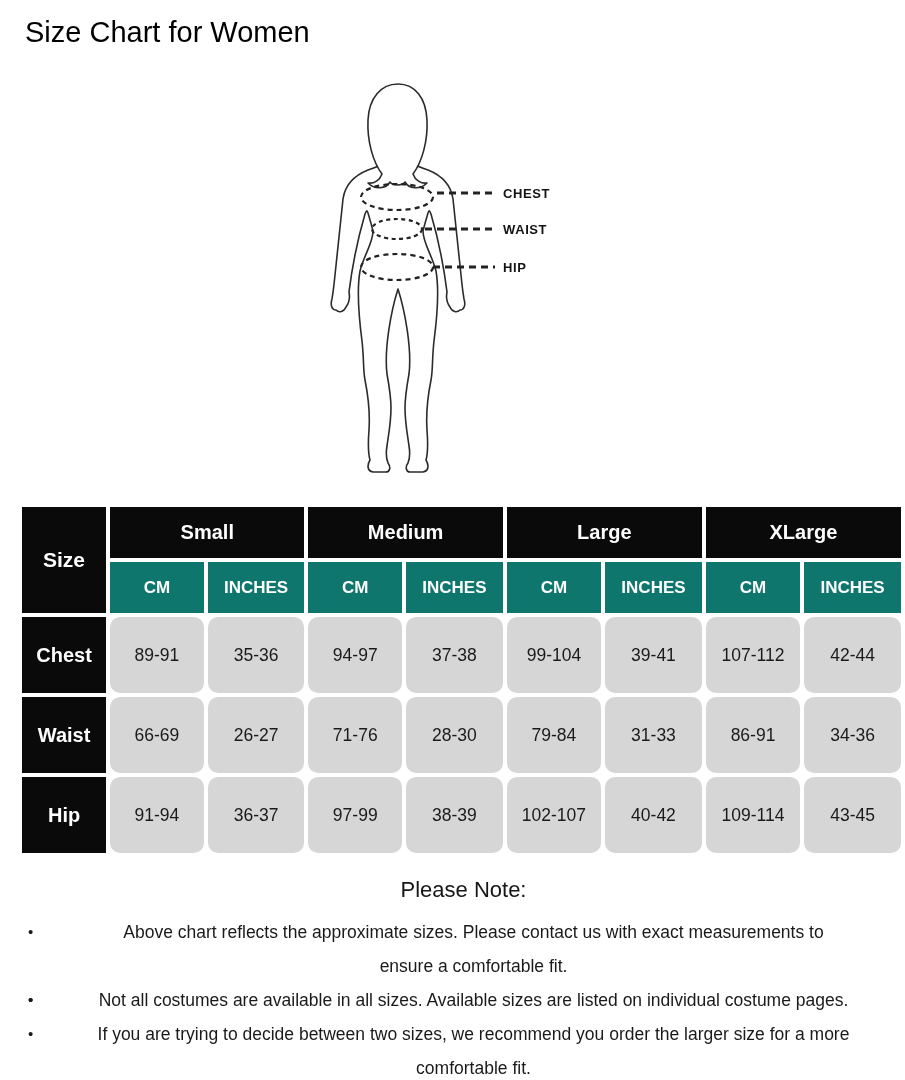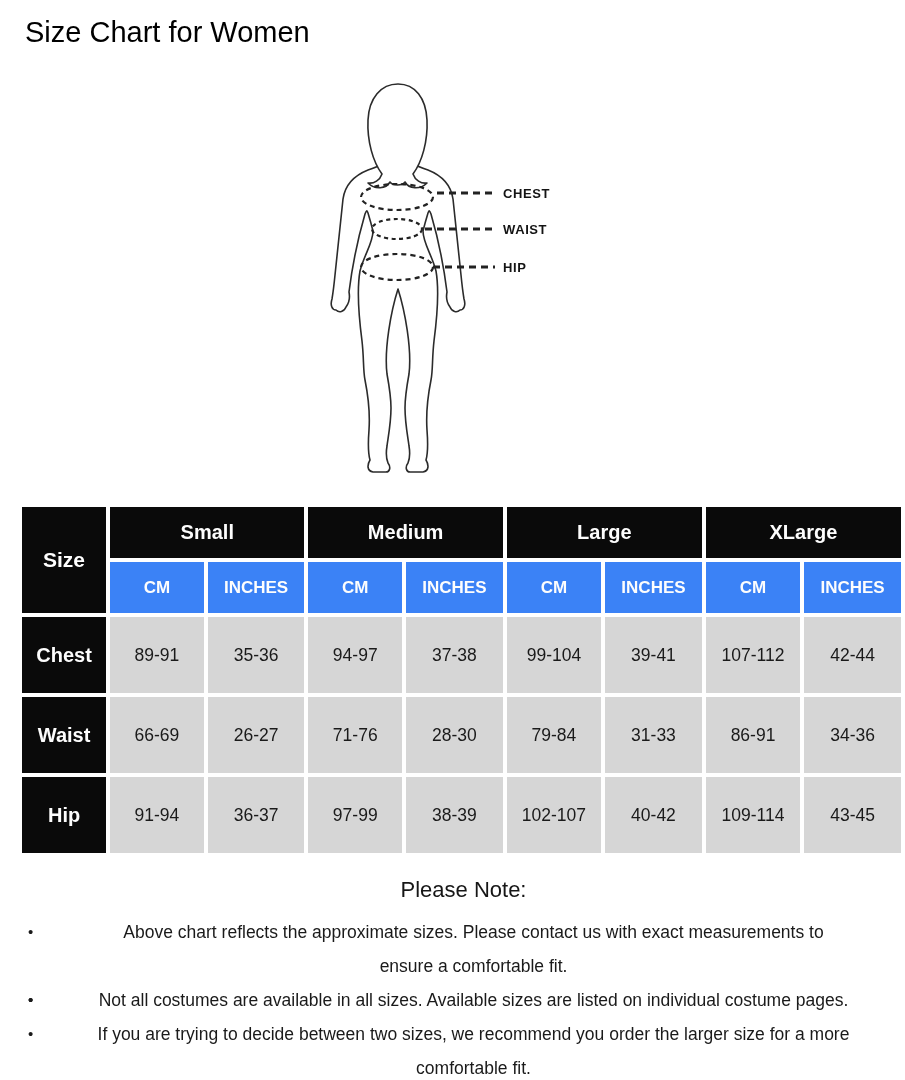--- a/index.html
+++ b/index.html
@@ -33,23 +33,23 @@
     margin: 25px 0 0 18px;
     table-layout: fixed;
   }
   table.size-chart th, table.size-chart td {
     padding: 4px;
     text-align: center;
     vertical-align: middle;
   }
   th.corner { width: 78px; background: #0a0a0a; color: #fff; font-size: 21px; font-weight: bold; }
   th.group  { background: #0a0a0a; color: #fdfdfd; font-size: 20px; font-weight: bold; height: 43px; }
-  th.unit   { width: 91px; background: #3b82f6; color: #fdfdfd; font-size: 17px; font-weight: bold; height: 43px; }
+  th.unit   { width: 91px; background: #0f766e; color: #fdfdfd; font-size: 17px; font-weight: bold; height: 43px; }
   th.rowlabel { background: #0a0a0a; color: #fdfdfd; font-size: 20px; font-weight: bold; height: 68px; }
-  td.val    { background: #d6d6d6; color: #1a1a1a; font-size: 17.5px; height: 68px; }
+  td.val    { background: #d6d6d6; color: #1a1a1a; font-size: 17.5px; height: 68px; border-radius: 10px; }
   
   .notes { margin-top: 20px; text-align: center; }
   .notes-heading {
     margin: 0 0 12px 22px;
     font-size: 22px;
     color: #161616;
   }
   .note { margin: 0; }
   .note-line {
     position: relative;

